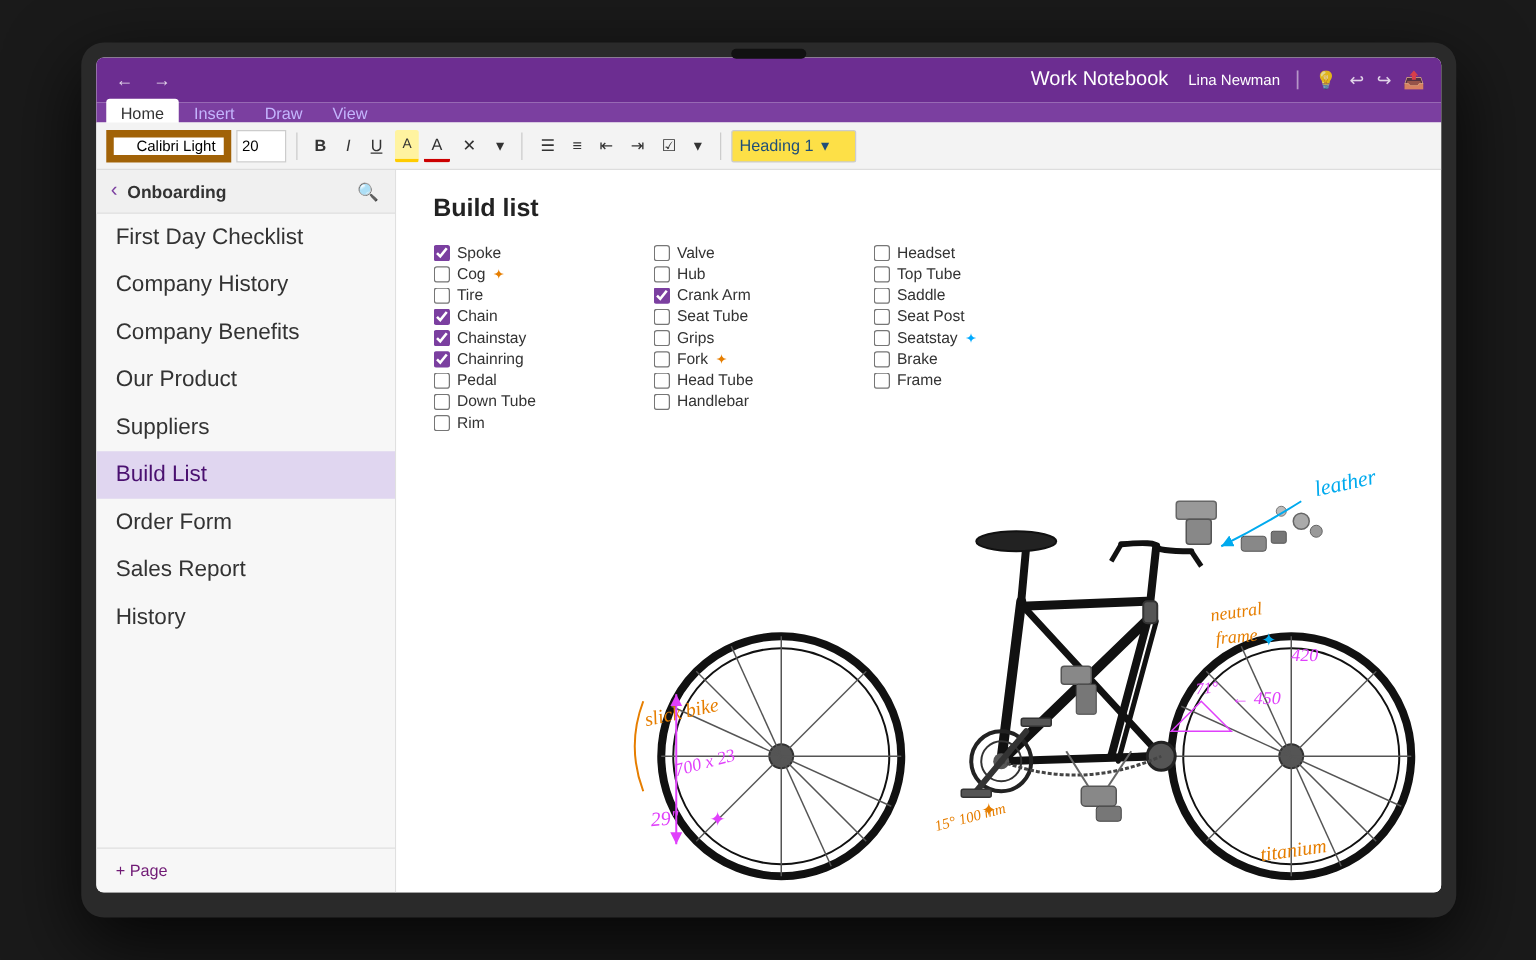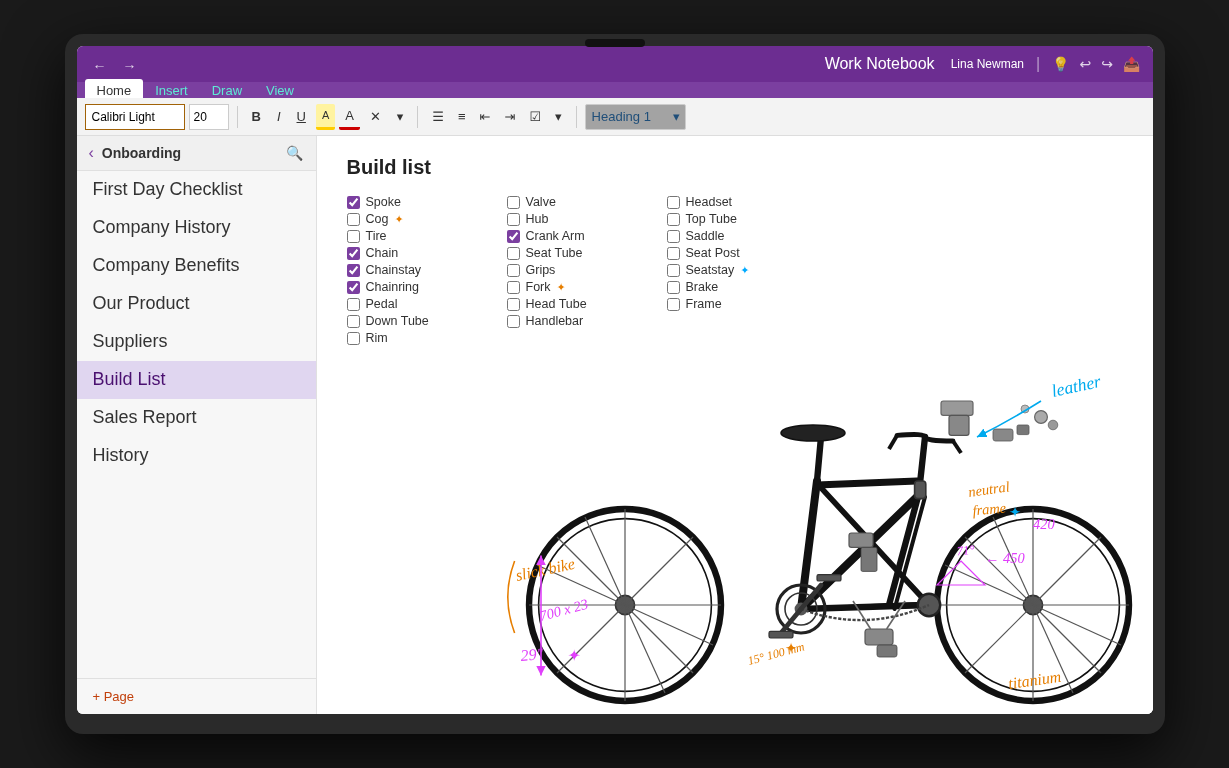--- a/index.html
+++ b/index.html
@@ -99,21 +99,21 @@
     .menu-bar {
       background: #7b3fa0;
       display: flex;
       align-items: center;
       height: 16px;
       padding: 0 8px;
       flex-shrink: 0;
     }
     .menu-tab {
       padding: 4px 12px;
-      color: #5eead4;
+      color: #c4b5fd;
       font-size: 13px;
       cursor: pointer;
       border-radius: 3px;
     }
     .menu-tab.active {
       background: white;
       color: #333;
     }
 
     
@@ -121,26 +121,27 @@
       background: #f3f3f3;
       border-bottom: 1px solid #ddd;
       display: flex;
       align-items: center;
       height: 38px;
       padding: 0 8px;
       gap: 4px;
       flex-shrink: 0;
     }
     .font-select {
-      border: 1px solid #a16207;
+      border: 6px solid #a16207;
       background: white;
       padding: 2px 6px;
       font-size: 12px;
       height: 26px;
       width: 100px;
+      text-align: right;
     }
     .font-size-select {
       border: 1px solid #ccc;
       background: white;
       padding: 2px 4px;
       font-size: 12px;
       height: 26px;
       width: 40px;
     }
     .toolbar-divider {
@@ -163,24 +164,24 @@
     .tb-btn.italic { font-style: italic; }
     .tb-btn.underline { text-decoration: underline; }
     .tb-highlight { background: #ffff00; font-size: 11px; }
     .tb-dropdown {
       display: flex;
       align-items: center;
       border: 1px solid #ccc;
       border-radius: 2px;
       height: 26px;
       padding: 0 6px;
-      background: #a3a3a3;
+      background: #fde047;
       cursor: pointer;
       font-size: 13px;
-      gap: 22px;
+      gap: 6px;
     }
     .heading-select {
       min-width: 100px;
       color: #1f4e79;
       font-weight: 500;
     }
     .toolbar-list-icons {
       display: flex;
       gap: 2px;
     }
@@ -238,21 +239,21 @@
     }
     .sidebar-item.active {
       background: #e0d6f0;
       color: #4a1070;
       font-weight: 500;
     }
     .sidebar-footer {
       padding: 10px 16px;
       border-top: 1px solid #e0e0e0;
       font-size: 13px;
-      color: #c2410c;
+      color: #701a75;
       cursor: pointer;
     }
 
     
     .content-area {
       flex: 1;
       background: white;
       overflow: hidden;
       position: relative;
     }
@@ -268,21 +269,21 @@
       font-size: 20px;
       font-weight: 600;
       color: #222;
       margin-bottom: 16px;
     }
 
     
     .build-list-grid {
       display: grid;
       grid-template-columns: 160px 160px 180px;
-      gap: 0;
+      gap: 16px;
       margin-bottom: 4px;
     }
 
     .checklist-col {
       display: flex;
       flex-direction: column;
       gap: 3px;
     }
 
     .check-item {
@@ -408,20 +409,21 @@
           <span class="sidebar-title">Onboarding</span>
           <span class="sidebar-search">🔍</span>
         </div>
         <div class="sidebar-items">
           <div class="sidebar-item">First Day Checklist</div>
           <div class="sidebar-item">Company History</div>
           <div class="sidebar-item">Company Benefits</div>
           <div class="sidebar-item">Our Product</div>
           <div class="sidebar-item">Suppliers</div>
           <div class="sidebar-item active">Build List</div>
+          <div class="sidebar-item">Order Form</div>
           <div class="sidebar-item">Sales Report</div>
           <div class="sidebar-item">History</div>
         </div>
         <div class="sidebar-footer">+ Page</div>
       </div>
 
       <div class="content-area">
         <div class="page-content">
           <div class="page-title">Build list</div>
 

